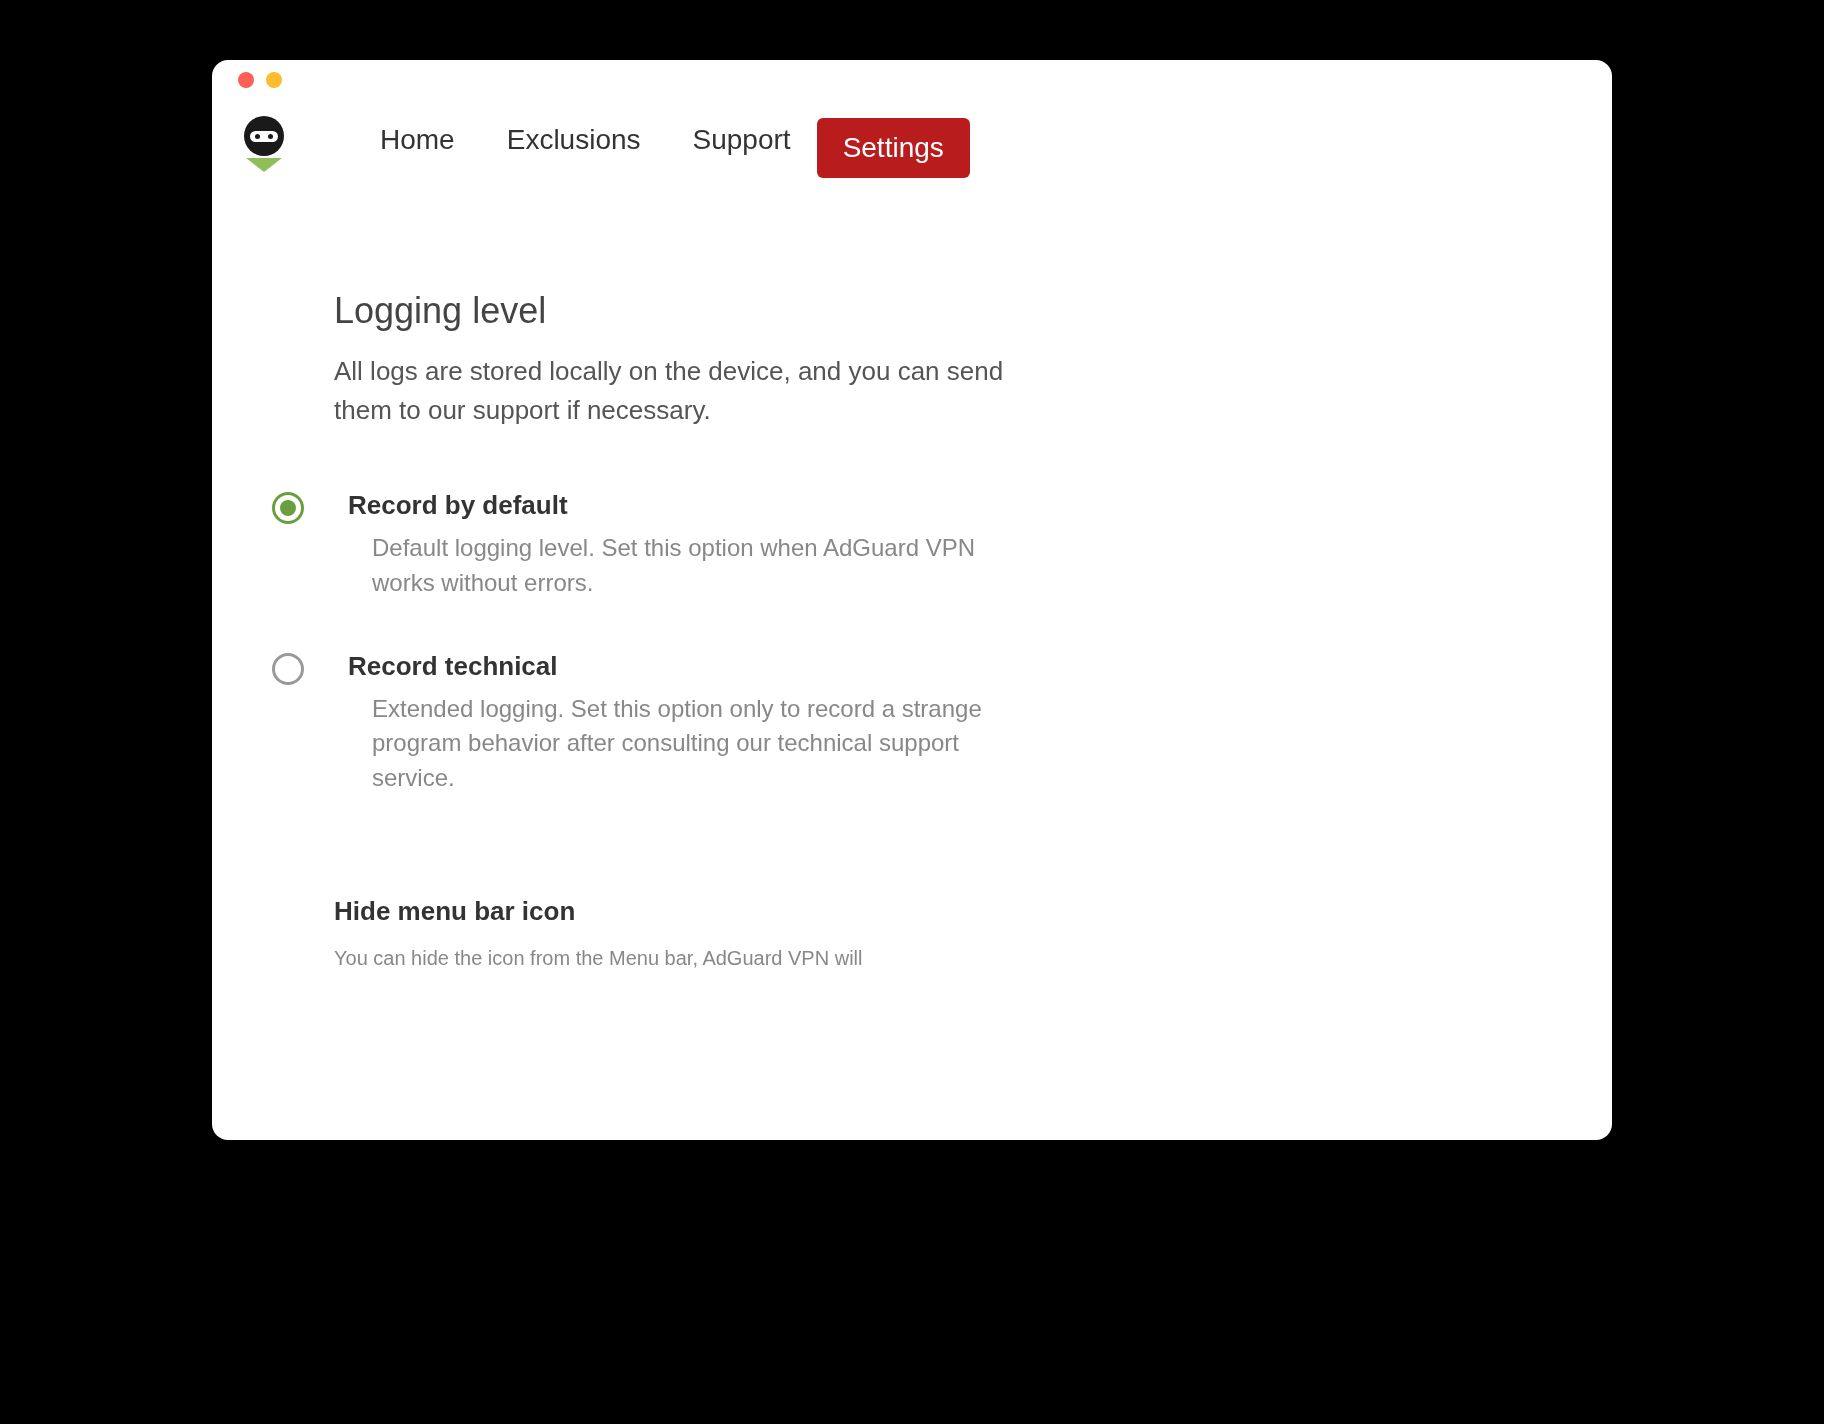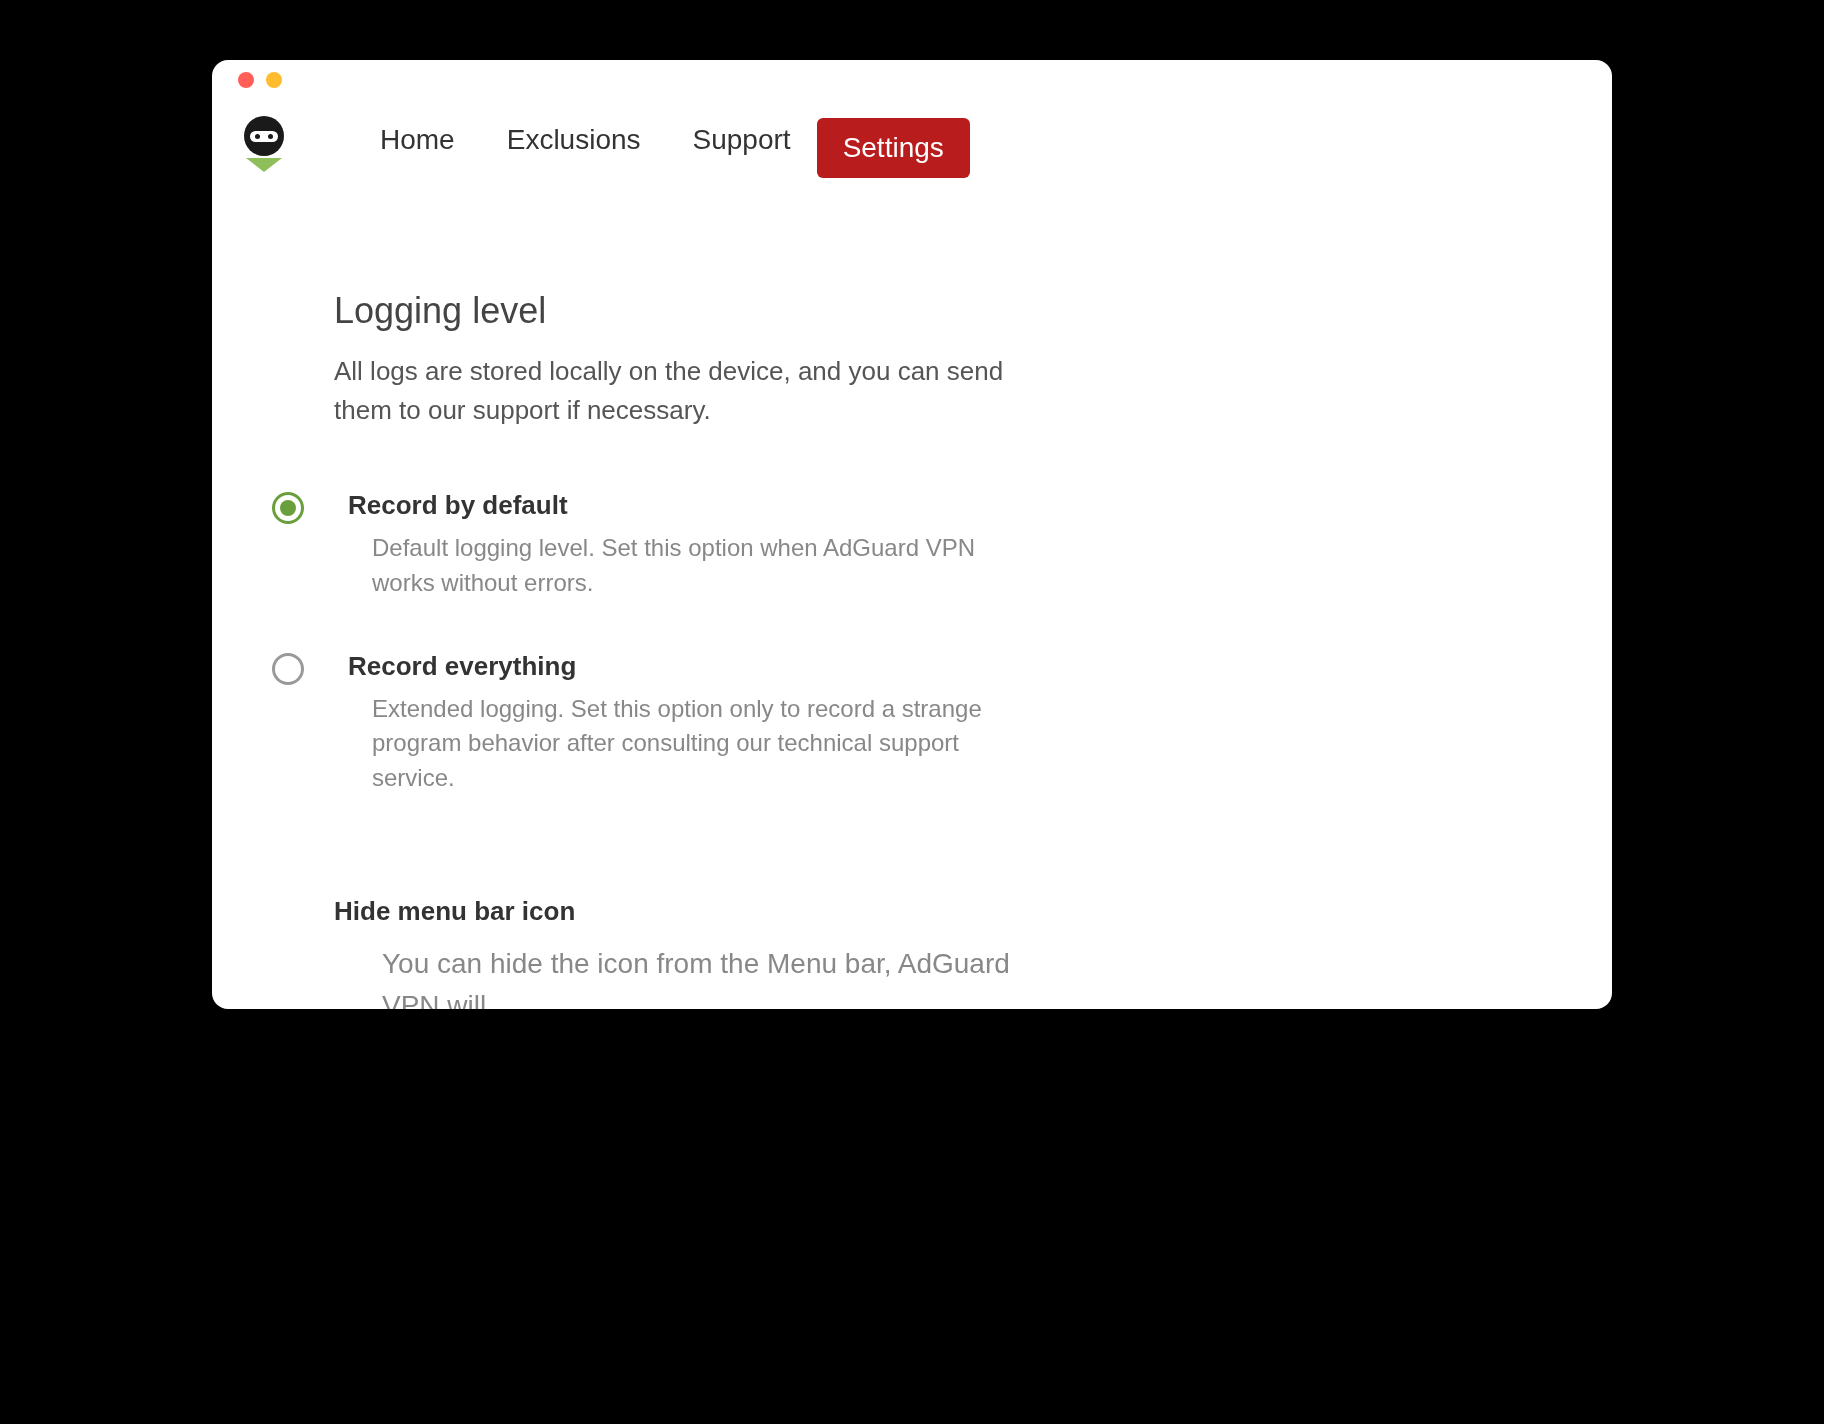--- a/index.html
+++ b/index.html
@@ -12,21 +12,21 @@
       width: 1824px;
       height: 1424px;
       font-family: -apple-system, BlinkMacSystemFont, "Segoe UI", Helvetica, Arial, sans-serif;
       display: flex;
       align-items: flex-start;
       justify-content: center;
       padding-top: 60px;
     }
     .window {
       width: 1400px;
-      height: 949px;
+      height: 1080px;
       background: #fff;
       border-radius: 16px;
       overflow: hidden;
       position: relative;
       box-shadow: 0 20px 60px rgba(0,0,0,0.5);
     }
     .titlebar {
       height: 40px;
       display: flex;
       align-items: center;
@@ -204,25 +204,24 @@
     .sub-section {
       margin-top: 100px;
     }
     .sub-title {
       font-size: 26px;
       font-weight: 700;
       color: #333;
       margin-bottom: 16px;
     }
     .sub-desc {
-      font-size: 28px;
+      font-size: 20px;
       color: #888;
       line-height: 1.5;
       max-width: 650px;
-      margin-left: 48px;
     }
     .spacer-for-scroll {
       height: 400px;
     }
   </style>
 </head>
 <body>
 
 <div class="window">
 
@@ -262,21 +261,21 @@
         <div class="radio-circle selected"></div>
         <div class="radio-text">
           <div class="radio-title">Record by default</div>
           <div class="radio-desc">Default logging level. Set this option when AdGuard VPN works without errors.</div>
         </div>
       </div>
 
       <div class="radio-option">
         <div class="radio-circle"></div>
         <div class="radio-text">
-          <div class="radio-title">Record everything</div>
+          <div class="radio-title">Record technical</div>
           <div class="radio-desc">Extended logging. Set this option only to record a strange program behavior after consulting our technical support service.</div>
         </div>
       </div>
 
       <div class="sub-section">
         <div class="sub-title">Hide menu bar icon</div>
         <div class="sub-desc">You can hide the icon from the Menu bar, AdGuard VPN will</div>
       </div>
     </div>
 

